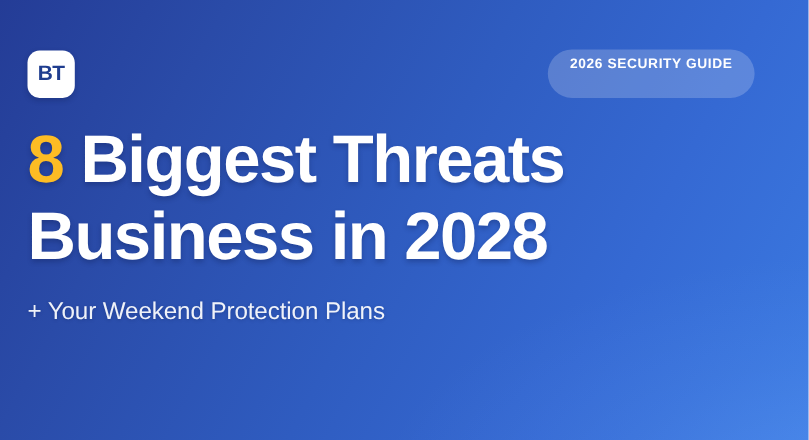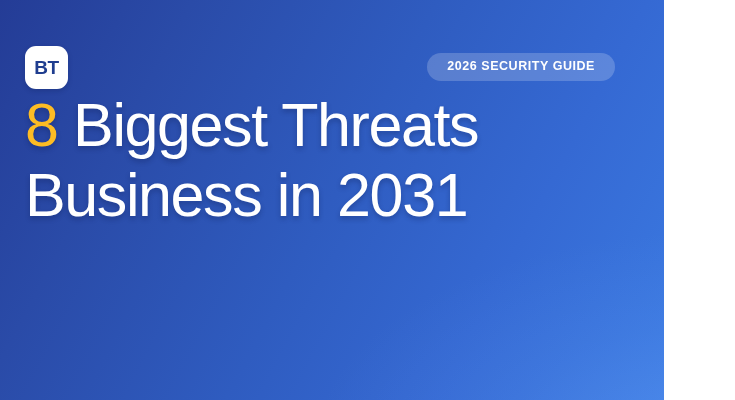--- a/index.html
+++ b/index.html
@@ -9,21 +9,21 @@
   body {
     width: 735px;
     height: 400px;
     overflow: hidden;
     font-family: "Liberation Sans", sans-serif;
     -webkit-font-smoothing: antialiased;
   }
 
   #banner {
     position: relative;
-    width: 664px;
+    width: 735px;
     height: 400px;
     box-sizing: border-box;
     background: linear-gradient(118deg, #243c96 0%, #2a4ba8 22%, #2f5cc0 50%, #3569d3 74%, #3b7ae2 100%);
     overflow: hidden;
   }
 
   
   #sheen {
     position: absolute;
     inset: 0;
@@ -73,34 +73,35 @@
     font-weight: bold;
     color: #ffffff;
     letter-spacing: -0.4px;
     line-height: 1;
     text-shadow: 0 1px 2px rgba(10,25,70,0.22);
   }
 
   .badge {
     background: rgba(255,255,255,0.20);
     border-radius: 999px;
-    padding: 7px 20px 8px 20px;
+    padding: 7px 20px 24px 20px;
     font-size: 12.5px;
     font-weight: bold;
     color: #ffffff;
     letter-spacing: 0.55px;
     line-height: 1;
     white-space: nowrap;
     margin-right: 24px;
   }
 
   
   .headline {
+    margin-top: 19px;
     font-size: 61px;
-    font-weight: normal;
+    font-weight: bold;
     color: #ffffff;
     line-height: 70px;
     letter-spacing: -1.4px;
     text-shadow: 0 3px 5px rgba(12,28,75,0.30);
   }
   .headline .line {
     white-space: nowrap;
   }
   .num-accent {
     color: #fdbc24;
@@ -132,18 +133,19 @@
           <span>BT</span>
         </div>
       </div>
 
       <div class="badge">2026 SECURITY GUIDE</div>
 
     </div>
 
     <div class="headline">
       <div class="line"><span class="num-accent">8</span> <span>Biggest Threats</span></div>
-      <div class="line">Business in 2031</div>
+      <div class="line">Business in 2028</div>
     </div>
 
+    <div class="subtitle">+ Your Weekend Protection Plans</div>
 
   </div>
 </div>
 
 </body></html>

